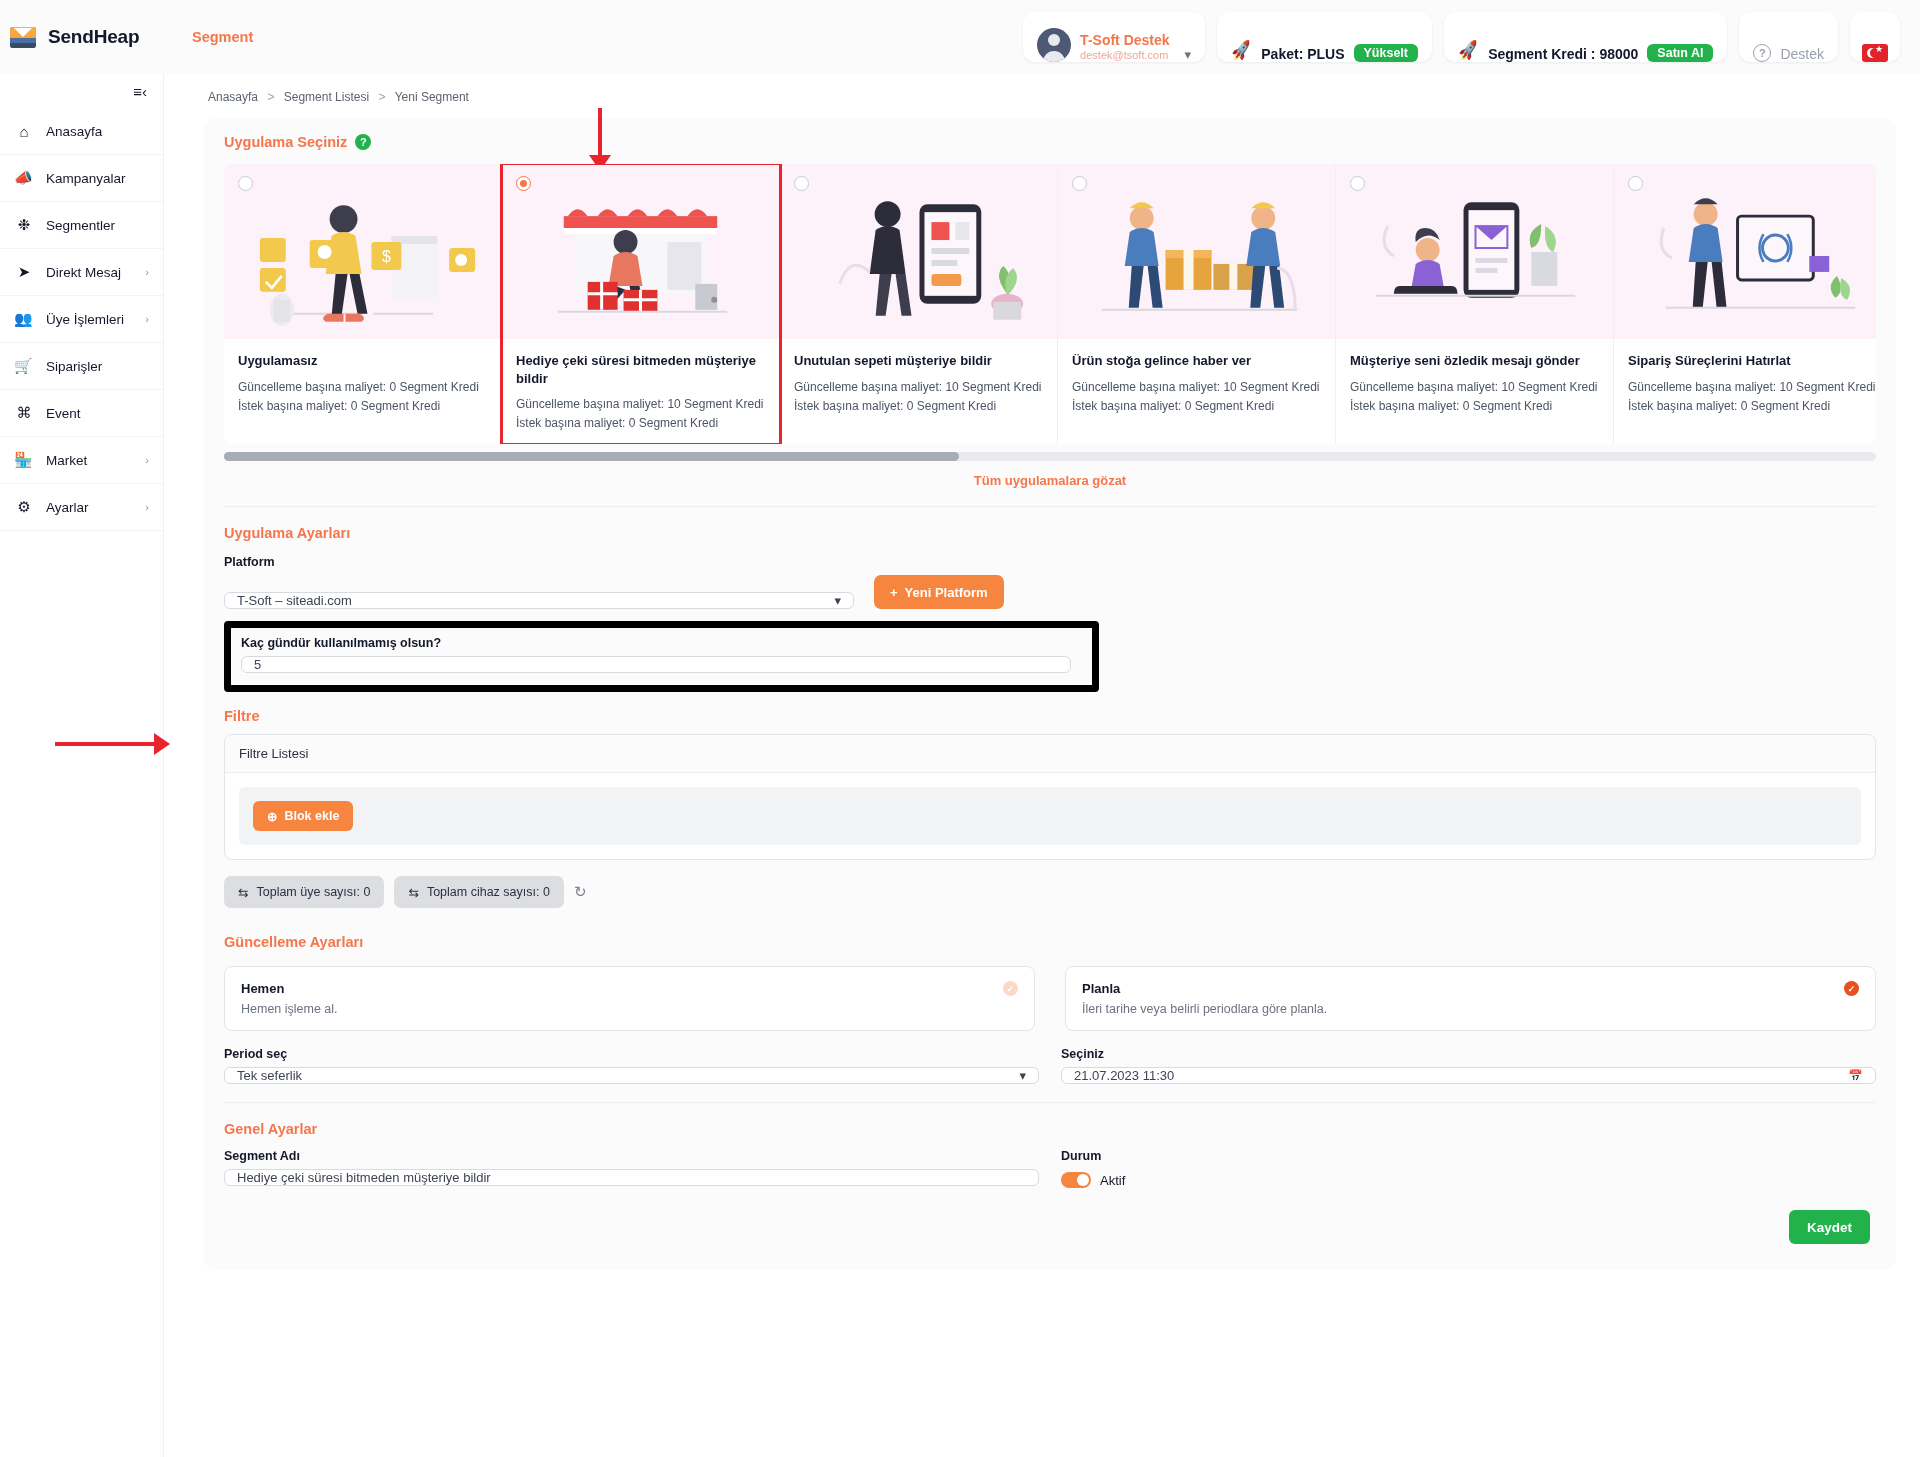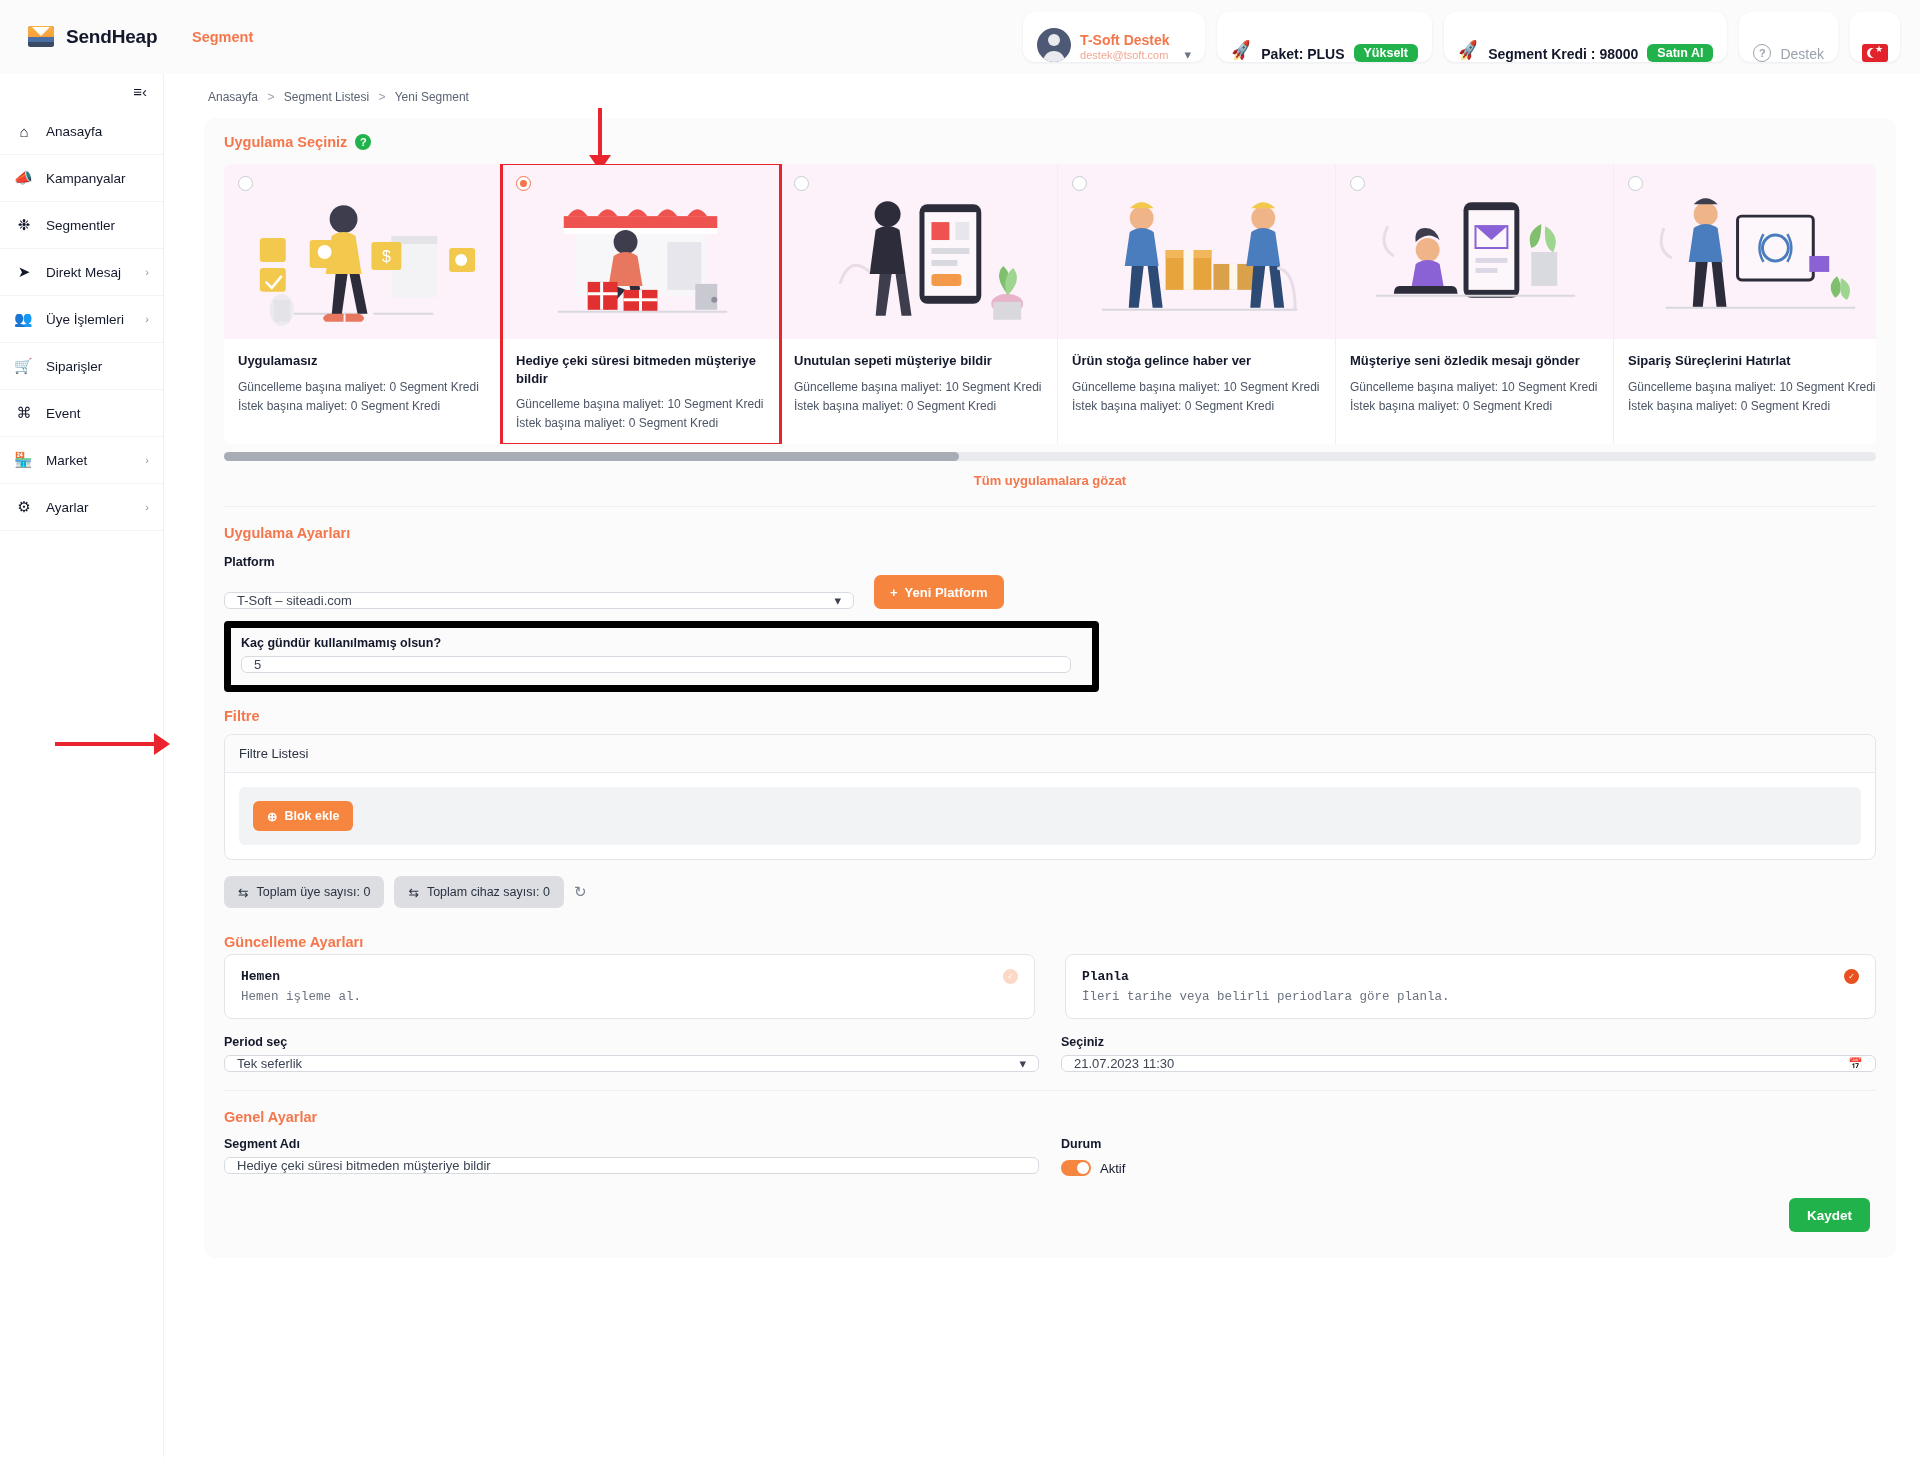--- a/index.html
+++ b/index.html
@@ -10,21 +10,21 @@
     overflow: hidden;
   }
   body { position: relative; }
 
   
   .topbar {
     position: absolute; top: 0; left: 0; width: 1920px; height: 74px;
     background: #fbfbfc;
     display: flex; align-items: center;
   }
-  .brand { display: flex; align-items: flex-start; gap: 12px; padding-left: 28px; width: 164px; }
+  .brand { display: flex; align-items: flex-end; gap: 12px; padding-left: 10px; width: 164px; }
   .brand-logo {
     width: 26px; height: 21px; border-radius: 3px; overflow: hidden;
     position: relative; background: #3b4a63; flex: none;
   }
   .brand-logo .l-top { position: absolute; top:0; left:0; right:0; height: 11px; background: linear-gradient(180deg,#fbb040,#f9a03c); }
   .brand-logo .l-mid { position: absolute; top:11px; left:0; right:0; height: 5px; background: #4a6fa5; }
   .brand-logo .l-bot { position: absolute; top:16px; left:0; right:0; bottom:0; background: #3b4a63; }
   .brand-logo .l-v {
     position:absolute; top:1px; left:50%; transform: translateX(-50%);
     width: 0; height: 0; border-left: 9px solid transparent; border-right: 9px solid transparent;
@@ -126,21 +126,21 @@
   .filter-card { border:1px solid #e2e5ea; border-radius: 8px; background:#fff; margin-top: 10px; }
   .filter-head { padding: 11px 14px; font-size: 13px; color:#2a3140; border-bottom: 1px solid #e8eaee; background:#fbfbfc; border-radius:8px 8px 0 0;}
   .filter-body { padding: 14px; }
   .filter-inner { background:#f2f3f5; border-radius: 6px; padding: 14px; }
   .btn-blok { background:#f5853f; color:#fff; border:none; border-radius:6px; height:30px; padding: 0 14px; font-size:12.5px; font-weight:700; display:inline-flex; align-items:center; gap:7px; cursor:pointer;}
 
   .stat-row { display:flex; align-items:center; gap: 10px; margin-top: 16px; }
   .stat-pill { background:#dcdee2; border-radius:7px; height:32px; padding: 0 14px; display:flex; align-items:center; gap:8px; font-size:12.5px; color:#2a3140; }
   .refresh { color:#7d848f; font-size:15px; }
 
-  .opt-row { display:flex; gap: 30px; margin-top: 4px; font-family: Liberation Mono, monospace; }
+  .opt-row { display:flex; gap: 30px; margin-top: 16px; }
   .opt-card { flex:1; border:1px solid #e2e5ea; border-radius: 8px; background:#fff; padding: 14px 16px; position:relative; }
   .opt-title { font-size: 13px; color:#14182b; font-weight: 600; }
   .opt-sub { font-size: 12.5px; color:#6b7280; margin-top: 6px; }
   .opt-check { position:absolute; top: 14px; right: 16px; width: 15px; height:15px; border-radius:50%; display:flex;align-items:center;justify-content:center;color:#fff;font-size:9px;font-weight:700; }
   .opt-check.on { background:#e8501f; }
   .opt-check.off { background:#fbd9c6; }
 
   .two-col { display:flex; gap: 22px; margin-top: 16px; }
   .col { flex:1; }
 

